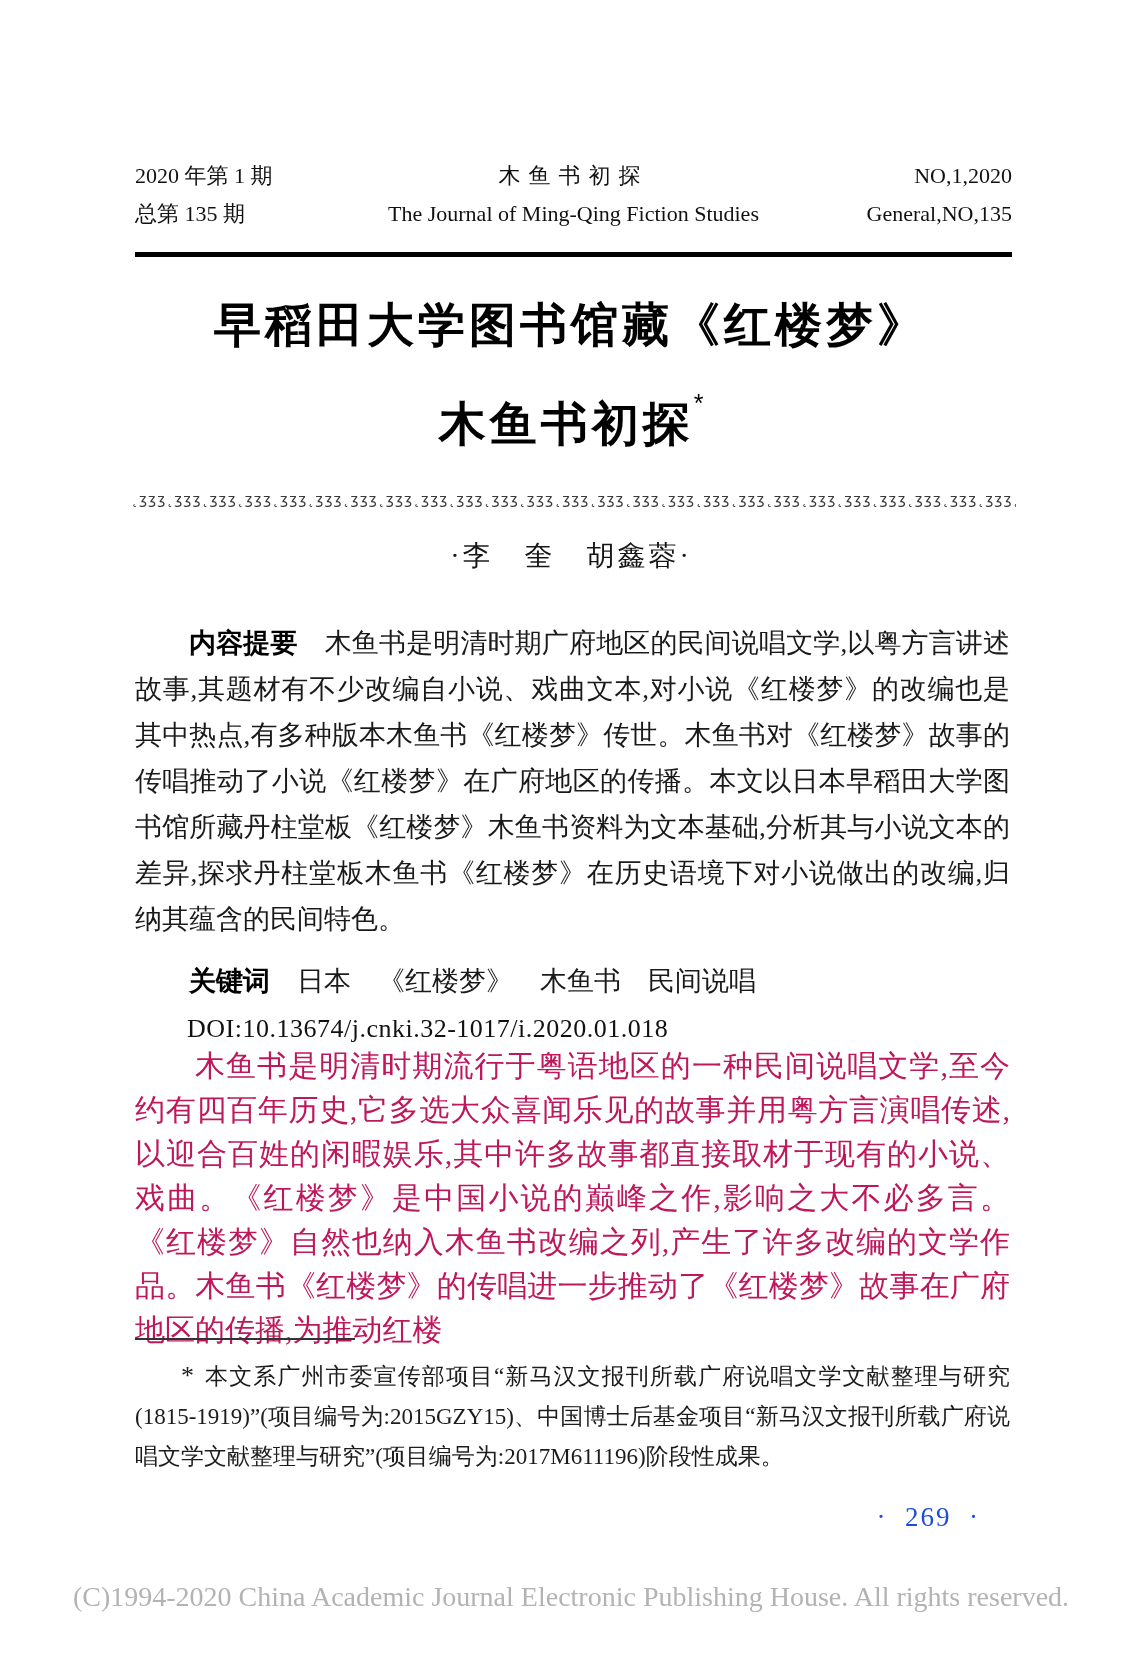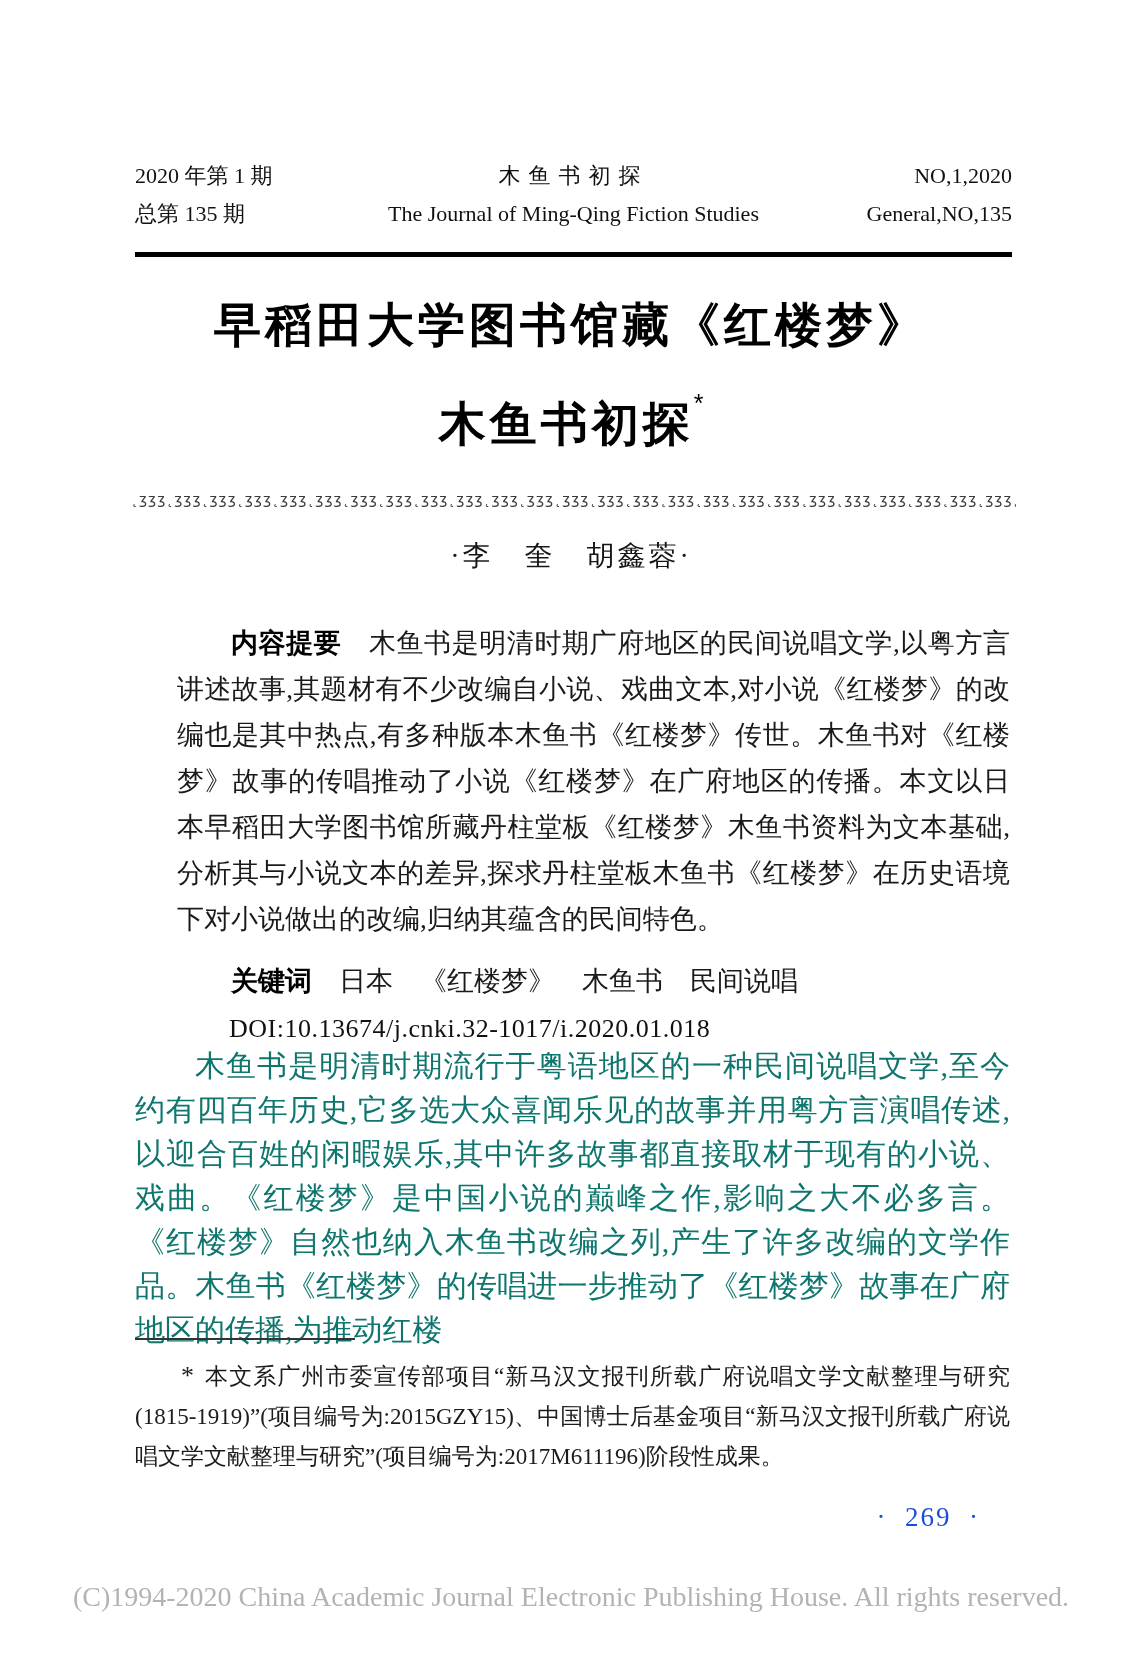--- a/index.html
+++ b/index.html
@@ -57,21 +57,21 @@
   
   .authors {
     position:absolute; top:538px; left:0; right:0;
     text-align:center;
     font-size:28px; line-height:36px;
     letter-spacing:3px;
     color:#151515;
   }
   
   .front-matter {
-    position:absolute; top:620px; left:135px; right:132px;margin-left:42px;
+    position:absolute; top:620px; left:135px; right:132px;
   }
   .abstract {
     font-size:27px; line-height:46px;
     text-align:justify; text-indent:2em;
     color:#1a1a1a;
   }
   .label {
     font-family:"Liberation Sans", sans-serif;
     font-weight:700; color:#000;
   }
@@ -84,21 +84,21 @@
     margin-top:2px;
     font-size:26px; line-height:46px;
     text-indent:2em; letter-spacing:0.5px;
     color:#111;
   }
   
   .body-para {
     position:absolute; top:1044px; left:135px; right:132px;
     font-size:30px; line-height:44px;
     text-align:justify; text-indent:2em;
-    color:#0f766e;
+    color:#be185d;
   }
   
   .fn-rule {
     position:absolute; top:1338px; left:135px; width:220px;
     border-top:2px solid #333;
   }
   .footnote {
     position:absolute; top:1356px; left:135px; right:132px;
     font-size:23px; line-height:40px;
     text-align:justify; text-indent:2em;

